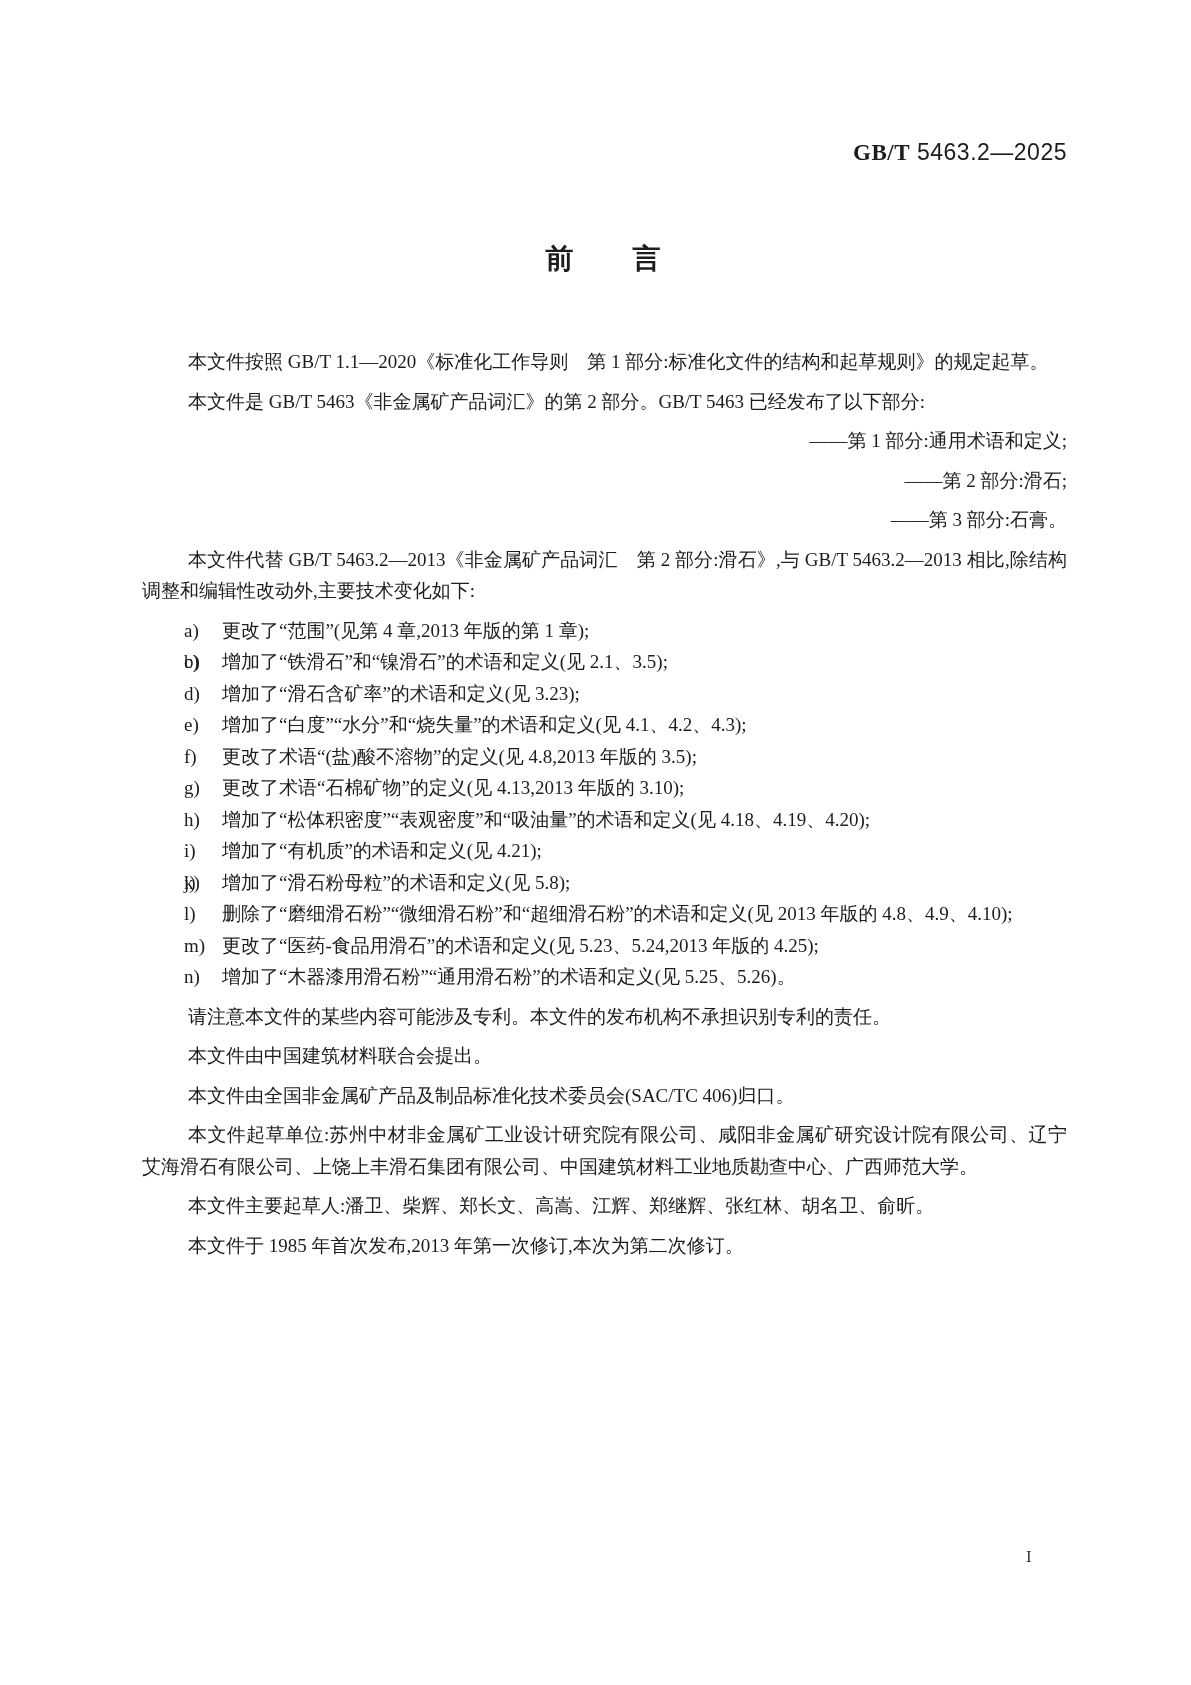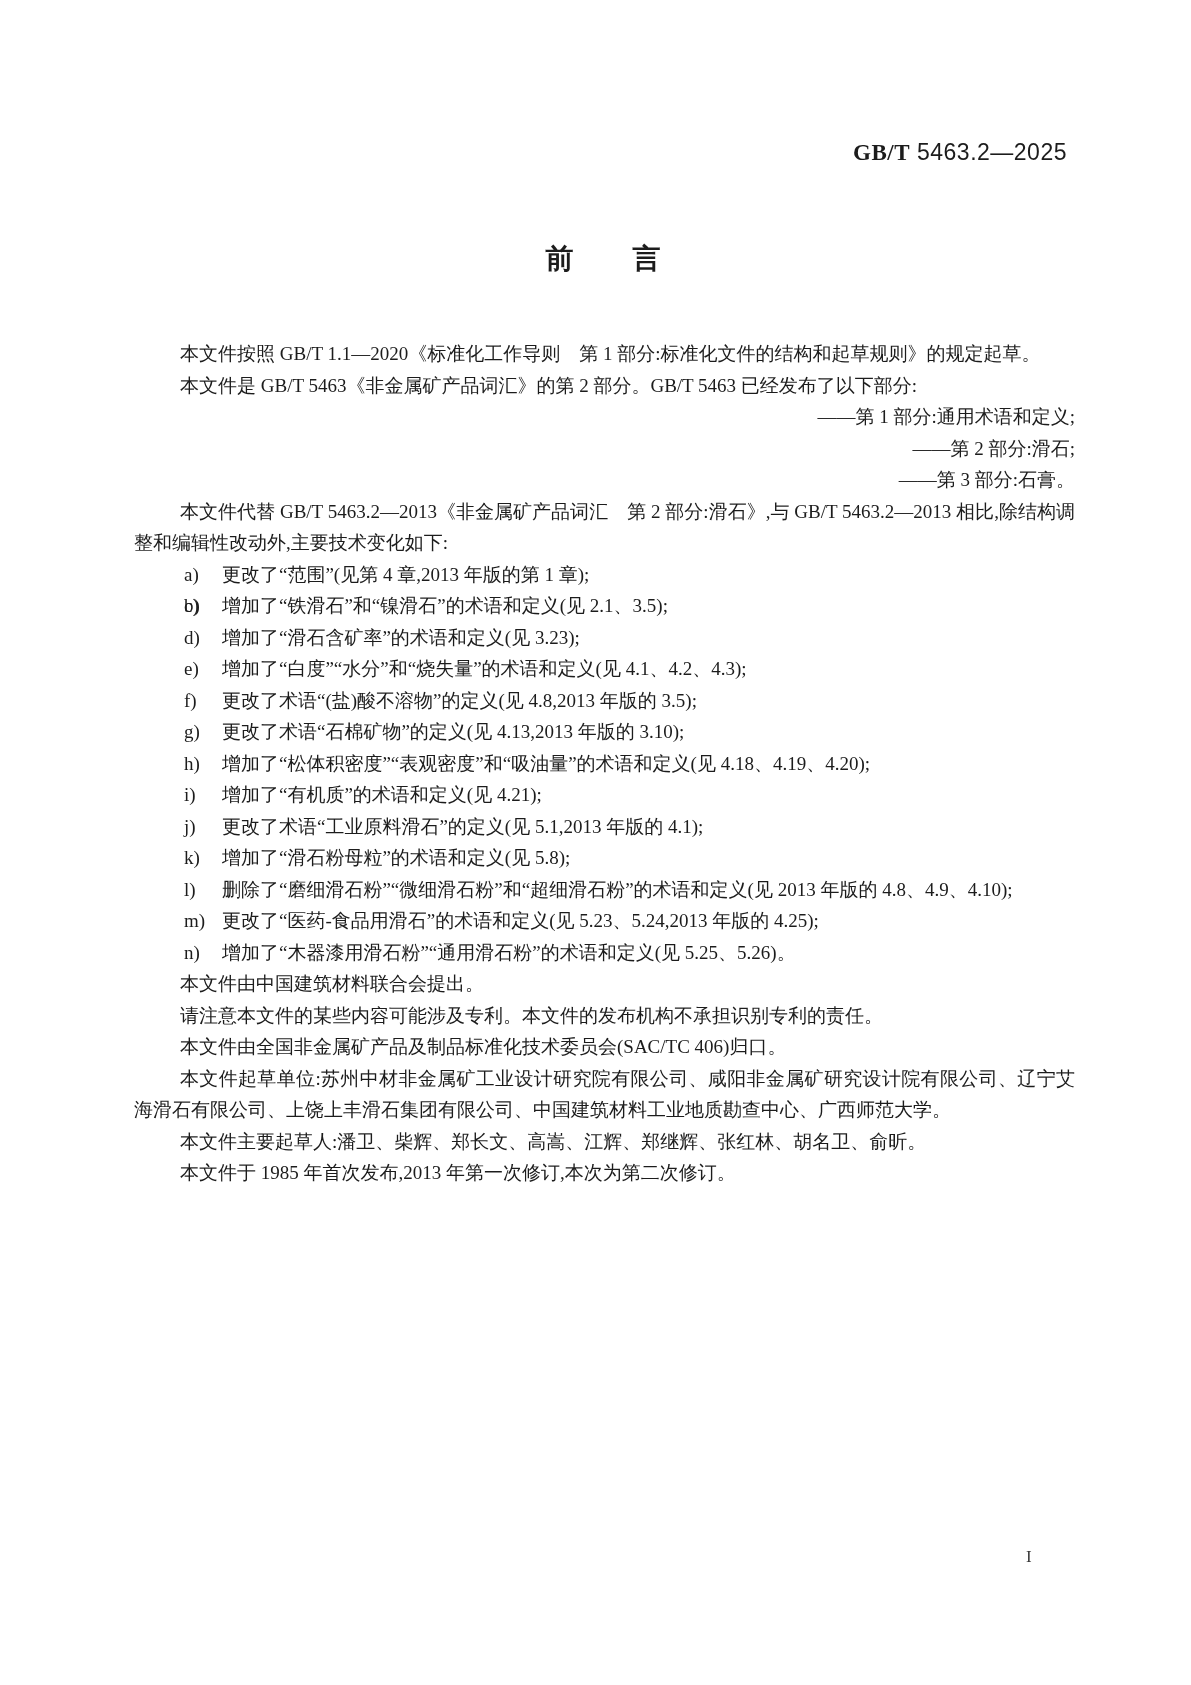--- a/index.html
+++ b/index.html
@@ -48,21 +48,21 @@
   }
   .content {
     position: absolute;
     top: 338px;
     left: 134px;
     width: 941px;
     font-size: 19px;
     line-height: 31.5px;
     text-align: justify;
   }
-  .content p { margin: 0; }
+  .content p { margin: 8px; }
   .para { text-indent: 46px; }
   .dash-item { text-indent: 46px; text-align: right; }
   .chg {
     position: relative;
     padding-left: 88px;
     text-indent: 0;
   }
   .chg .lbl {
     position: absolute;
     left: 50px;
@@ -129,41 +129,40 @@
     <div class="chg">
       <span class="lbl">h)</span>
       <span class="txt">增加了“松体积密度”“表观密度”和“吸油量”的术语和定义(见 4.18、4.19、4.20);</span>
     </div>
     <div class="chg">
       <span class="lbl">i)</span>
       <span class="txt">增加了“有机质”的术语和定义(见 4.21);</span>
     </div>
     <div class="chg">
       <span class="lbl">j)</span>
-      <span class="txt">更改了术语“工业原料滑石”的定义(见 5.1,2013 年版的 4.1);</span>
     </div>
     <div class="chg">
       <span class="lbl">k)</span>
       <span class="txt">增加了“滑石粉母粒”的术语和定义(见 5.8);</span>
     </div>
     <div class="chg">
       <span class="lbl">l)</span>
       <span class="txt">删除了“磨细滑石粉”“微细滑石粉”和“超细滑石粉”的术语和定义(见 2013 年版的 4.8、4.9、4.10);</span>
     </div>
     <div class="chg">
       <span class="lbl">m)</span>
       <span class="txt">更改了“医药-食品用滑石”的术语和定义(见 5.23、5.24,2013 年版的 4.25);</span>
     </div>
     <div class="chg">
       <span class="lbl">n)</span>
       <span class="txt">增加了“木器漆用滑石粉”“通用滑石粉”的术语和定义(见 5.25、5.26)。</span>
     </div>
 
+    <p class="para">请注意本文件的某些内容可能涉及专利。本文件的发布机构不承担识别专利的责任。</p>
     <p class="para">本文件由中国建筑材料联合会提出。</p>
-    <p class="para">请注意本文件的某些内容可能涉及专利。本文件的发布机构不承担识别专利的责任。</p>
     <p class="para">本文件由全国非金属矿产品及制品标准化技术委员会(SAC/TC 406)归口。</p>
     <p class="para">本文件起草单位:苏州中材非金属矿工业设计研究院有限公司、咸阳非金属矿研究设计院有限公司、辽宁艾海滑石有限公司、上饶上丰滑石集团有限公司、中国建筑材料工业地质勘查中心、广西师范大学。</p>
     <p class="para">本文件主要起草人:潘卫、柴辉、郑长文、高嵩、江辉、郑继辉、张红林、胡名卫、俞昕。</p>
     <p class="para">本文件于 1985 年首次发布,2013 年第一次修订,本次为第二次修订。</p>
 
   </div>
 
   <div class="page-number">I</div>
 
 </div>

